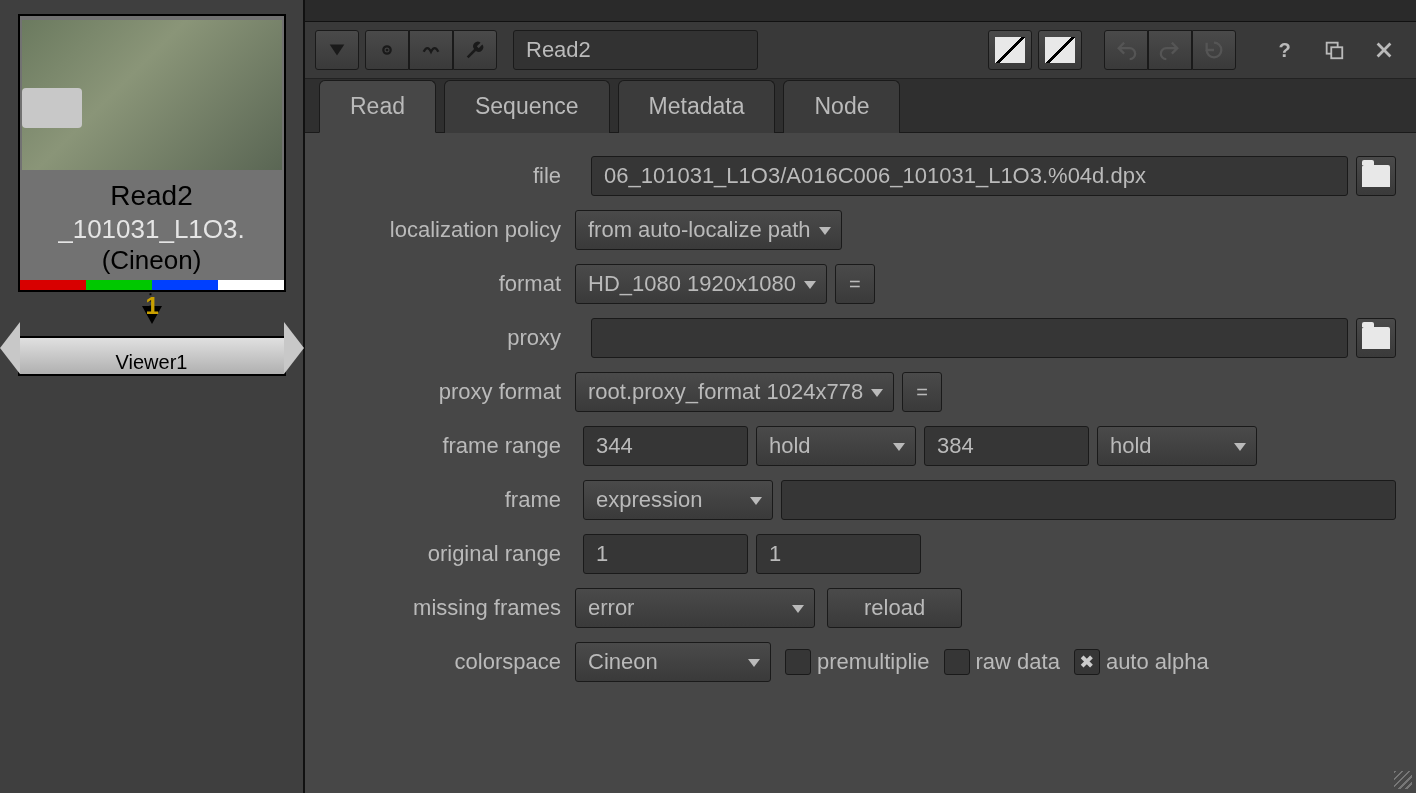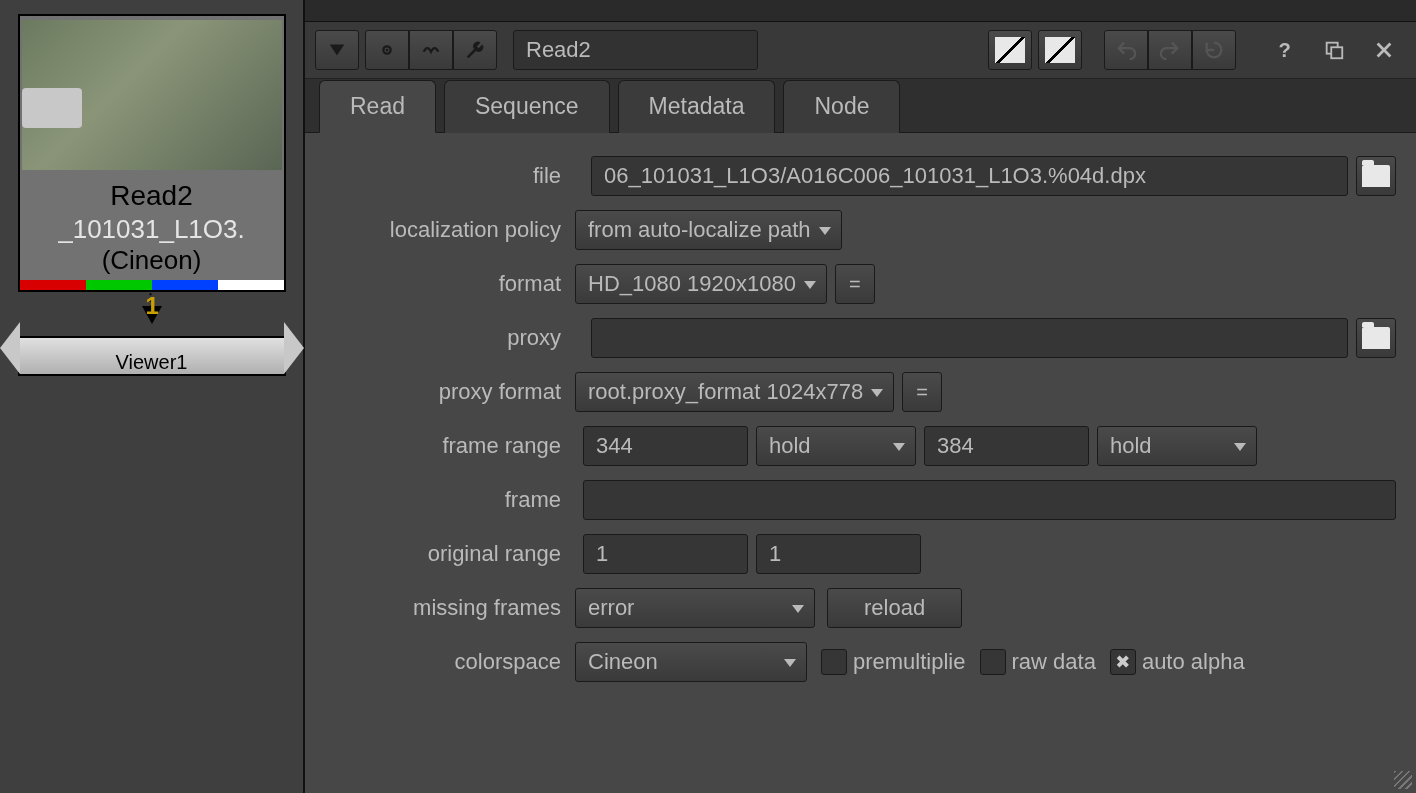--- a/index.html
+++ b/index.html
@@ -206,38 +206,39 @@
     <div class="frow gap8">
       <div class="flabel">frame range</div>
       <div class="input w165">344</div>
       <div class="dropdown" style="width:160px">hold</div>
       <div class="input w165">384</div>
       <div class="dropdown" style="width:160px">hold</div>
     </div>
 
     <div class="frow gap8">
       <div class="flabel">frame</div>
+      <div class="dropdown" style="width:190px">expression</div>
       <div class="input flex"></div>
     </div>
 
     <div class="frow gap8">
       <div class="flabel">original range</div>
       <div class="input w165">1</div>
       <div class="input w165">1</div>
     </div>
 
     <div class="frow">
       <div class="flabel">missing frames</div>
       <div class="dropdown" style="width:240px">error</div>
       <div class="pillbtn">reload</div>
     </div>
 
     <div class="frow">
       <div class="flabel">colorspace</div>
-      <div class="dropdown" style="width:232px">Cineon</div>
+      <div class="dropdown" style="width:196px">Cineon</div>
       <div class="cbox"></div>
       <div class="cblabel" style="max-width:150px">premultiplie</div>
       <div class="cbox"></div>
       <div class="cblabel">raw data</div>
       <div class="cbox">✖</div>
       <div class="cblabel">auto alpha</div>
     </div>
 
     <div class="resize-grip"></div>
   </div>

